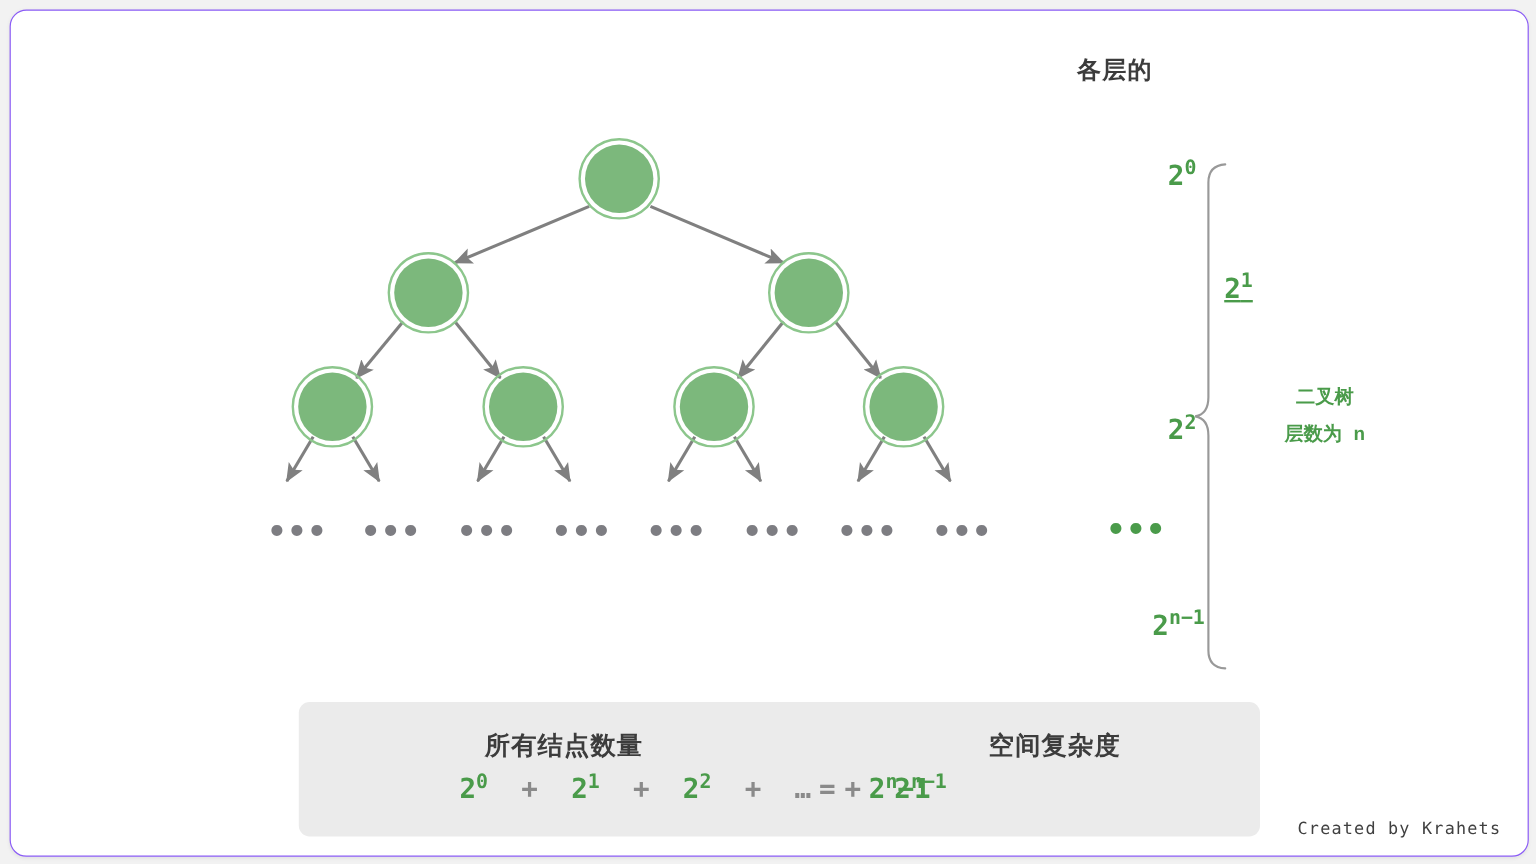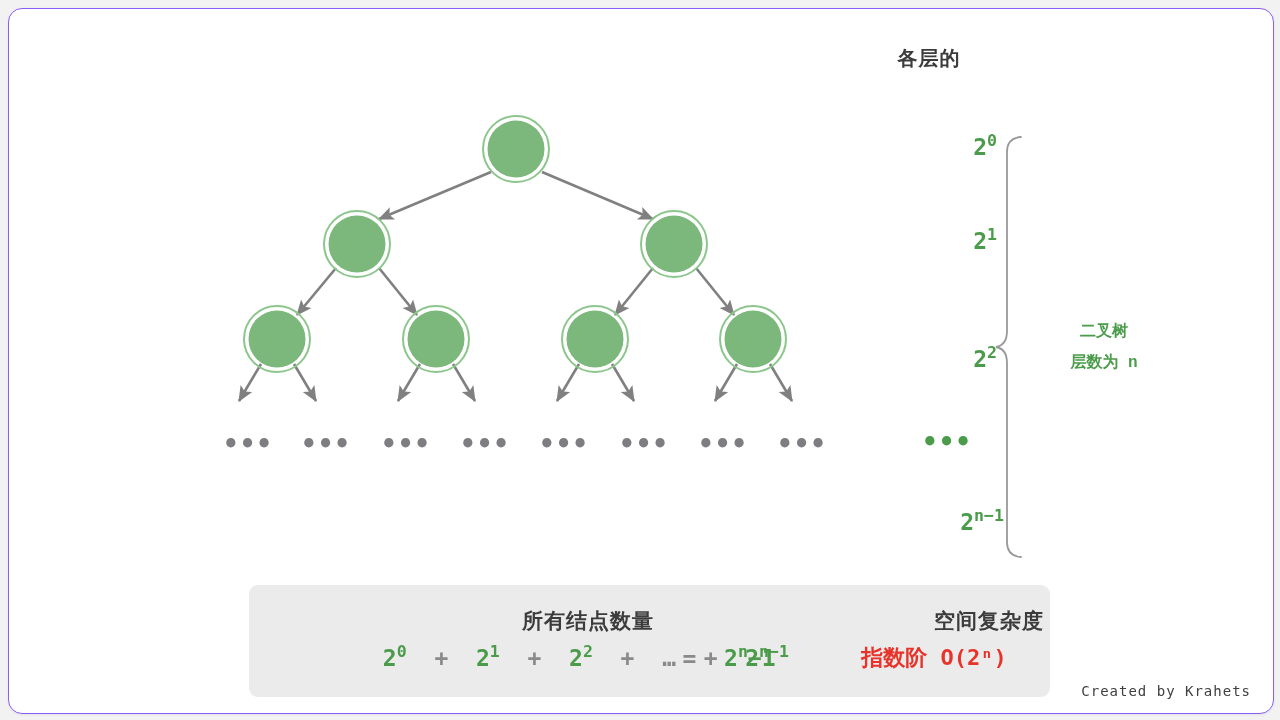--- a/index.html
+++ b/index.html
@@ -92,21 +92,21 @@
     background: #ebebeb;
     border-radius: 9px;
   }
   .box-title {
     position: absolute;
     color: #3c3c3c;
     font-size: 21px;
     font-weight: 700;
     letter-spacing: 1px;
     white-space: nowrap;
-    text-align: right;
+    text-align: left;
   }
   .formula {
     position: absolute;
     font-size: 23px;
     font-weight: 700;
     font-family: "DejaVu Sans Mono", monospace;
     white-space: nowrap;
     text-align: center;
   }
   .formula sup { font-size: 0.72em; vertical-align: super; line-height: 0; }
@@ -192,21 +192,21 @@
     <g fill="#c4c4c4">
       <path d="M765,622 L795,622 L795,612 L820,634 L795,656 L795,646 L765,646 Z"></path>
     </g>
   </svg>
 
   <div class="col-header" style="left:820px; top:36px; width:200px;">各层的</div>
 
   <div class="pow-label" style="left:868px; top:125px; width:120px;">
     <span>2</span><sup>0</sup>
   </div>
-  <div class="pow-label" style="left:868px; top:219px; width:120px;">
+  <div class="pow-label" style="left:915px; top:219px; width:120px;text-decoration:underline;">
     <span>2</span><sup>1</sup>
   </div>
   <div class="pow-label" style="left:868px; top:313px; width:120px;margin-top:24px;">
     <span>2</span><sup>2</sup>
   </div>
   <div class="dots-green" style="left:913px; top:418px;">•••</div>
   <div class="pow-label" style="left:855px; top:500px; width:140px;">
     <span>2</span><sup>n−1</sup>
   </div>
 
@@ -237,19 +237,16 @@
       <span class="f-green"><span>2</span><sup>n−1</sup></span>
     </div>
 
     <div class="formula" style="left:390px; top:60px; width:180px;">
       <span class="f-gray">=&nbsp;</span>
       <span class="f-green"><span>2</span><sup>n</sup><span>−1</span></span>
     </div>
 
     <div class="box-title" style="left:575px; top:22px; width:220px;">空间复杂度</div>
 
-    <div class="formula f-red" style="left:575px; top:58px; width:220px; font-size:22px;">
-      <span>指数阶 O(2ⁿ)</span>
-    </div>
   </div>
 
   <div id="watermark">Created by Krahets</div>
 </div>
 
 </body></html>

